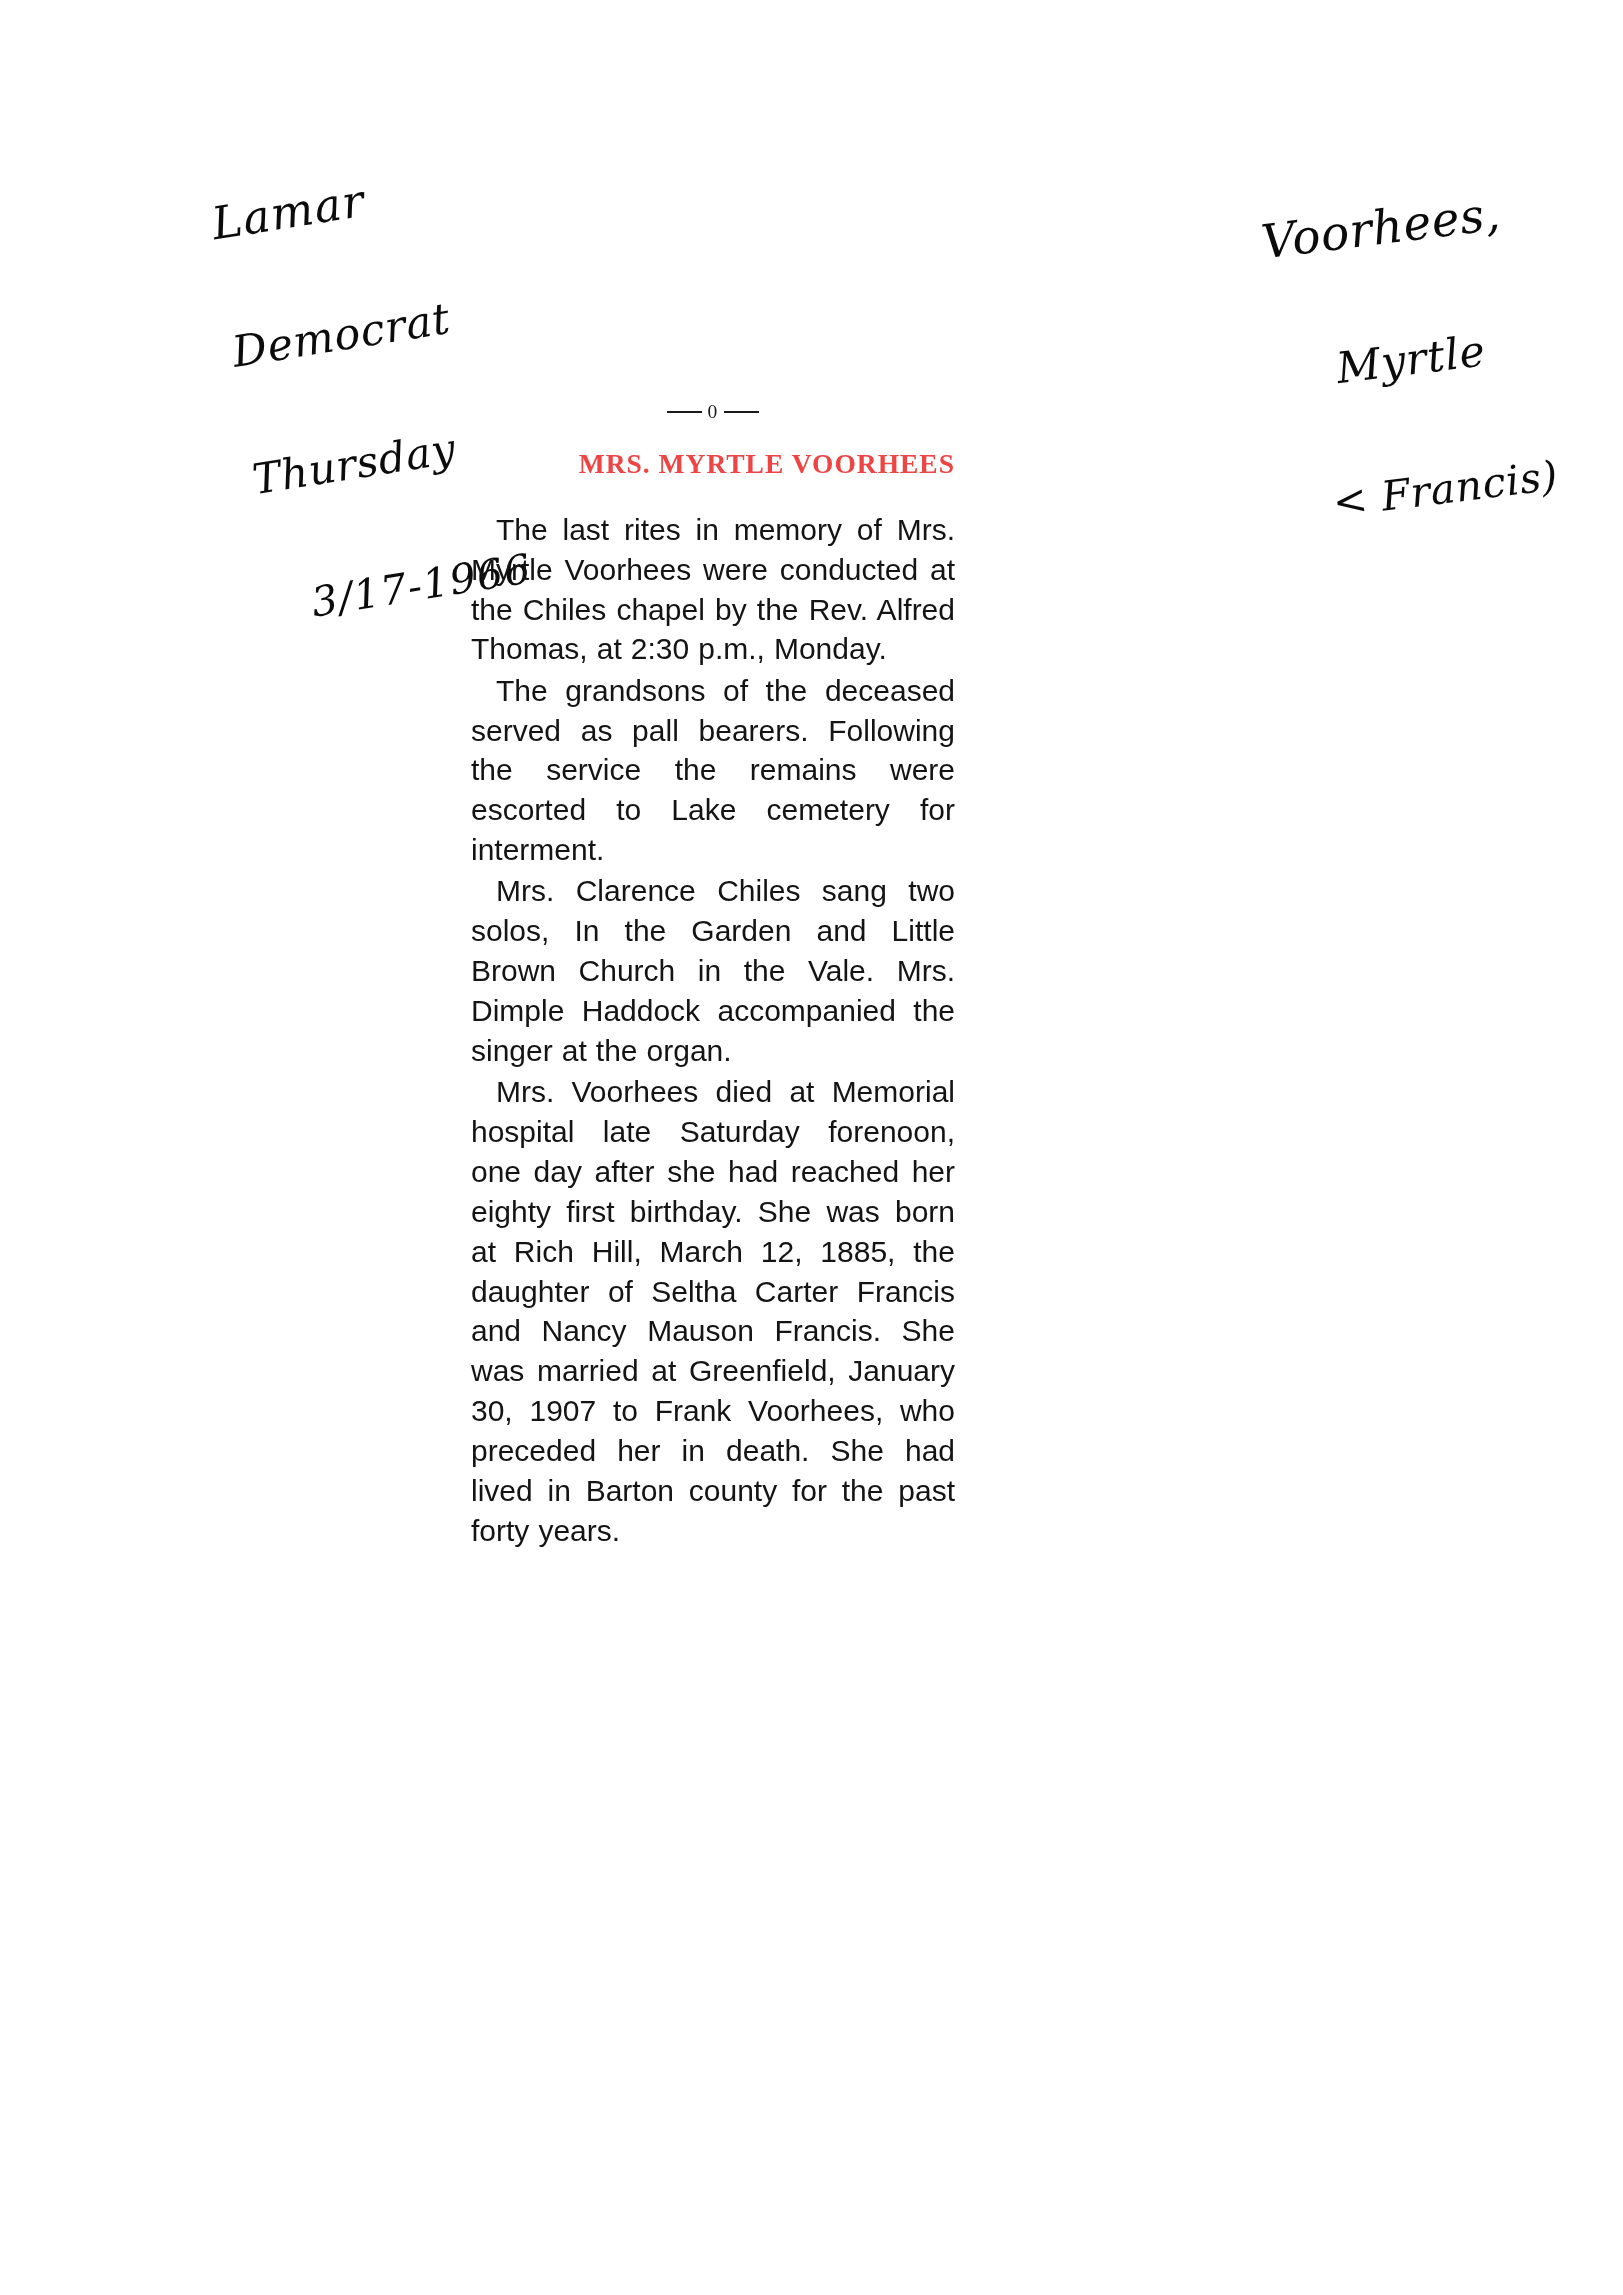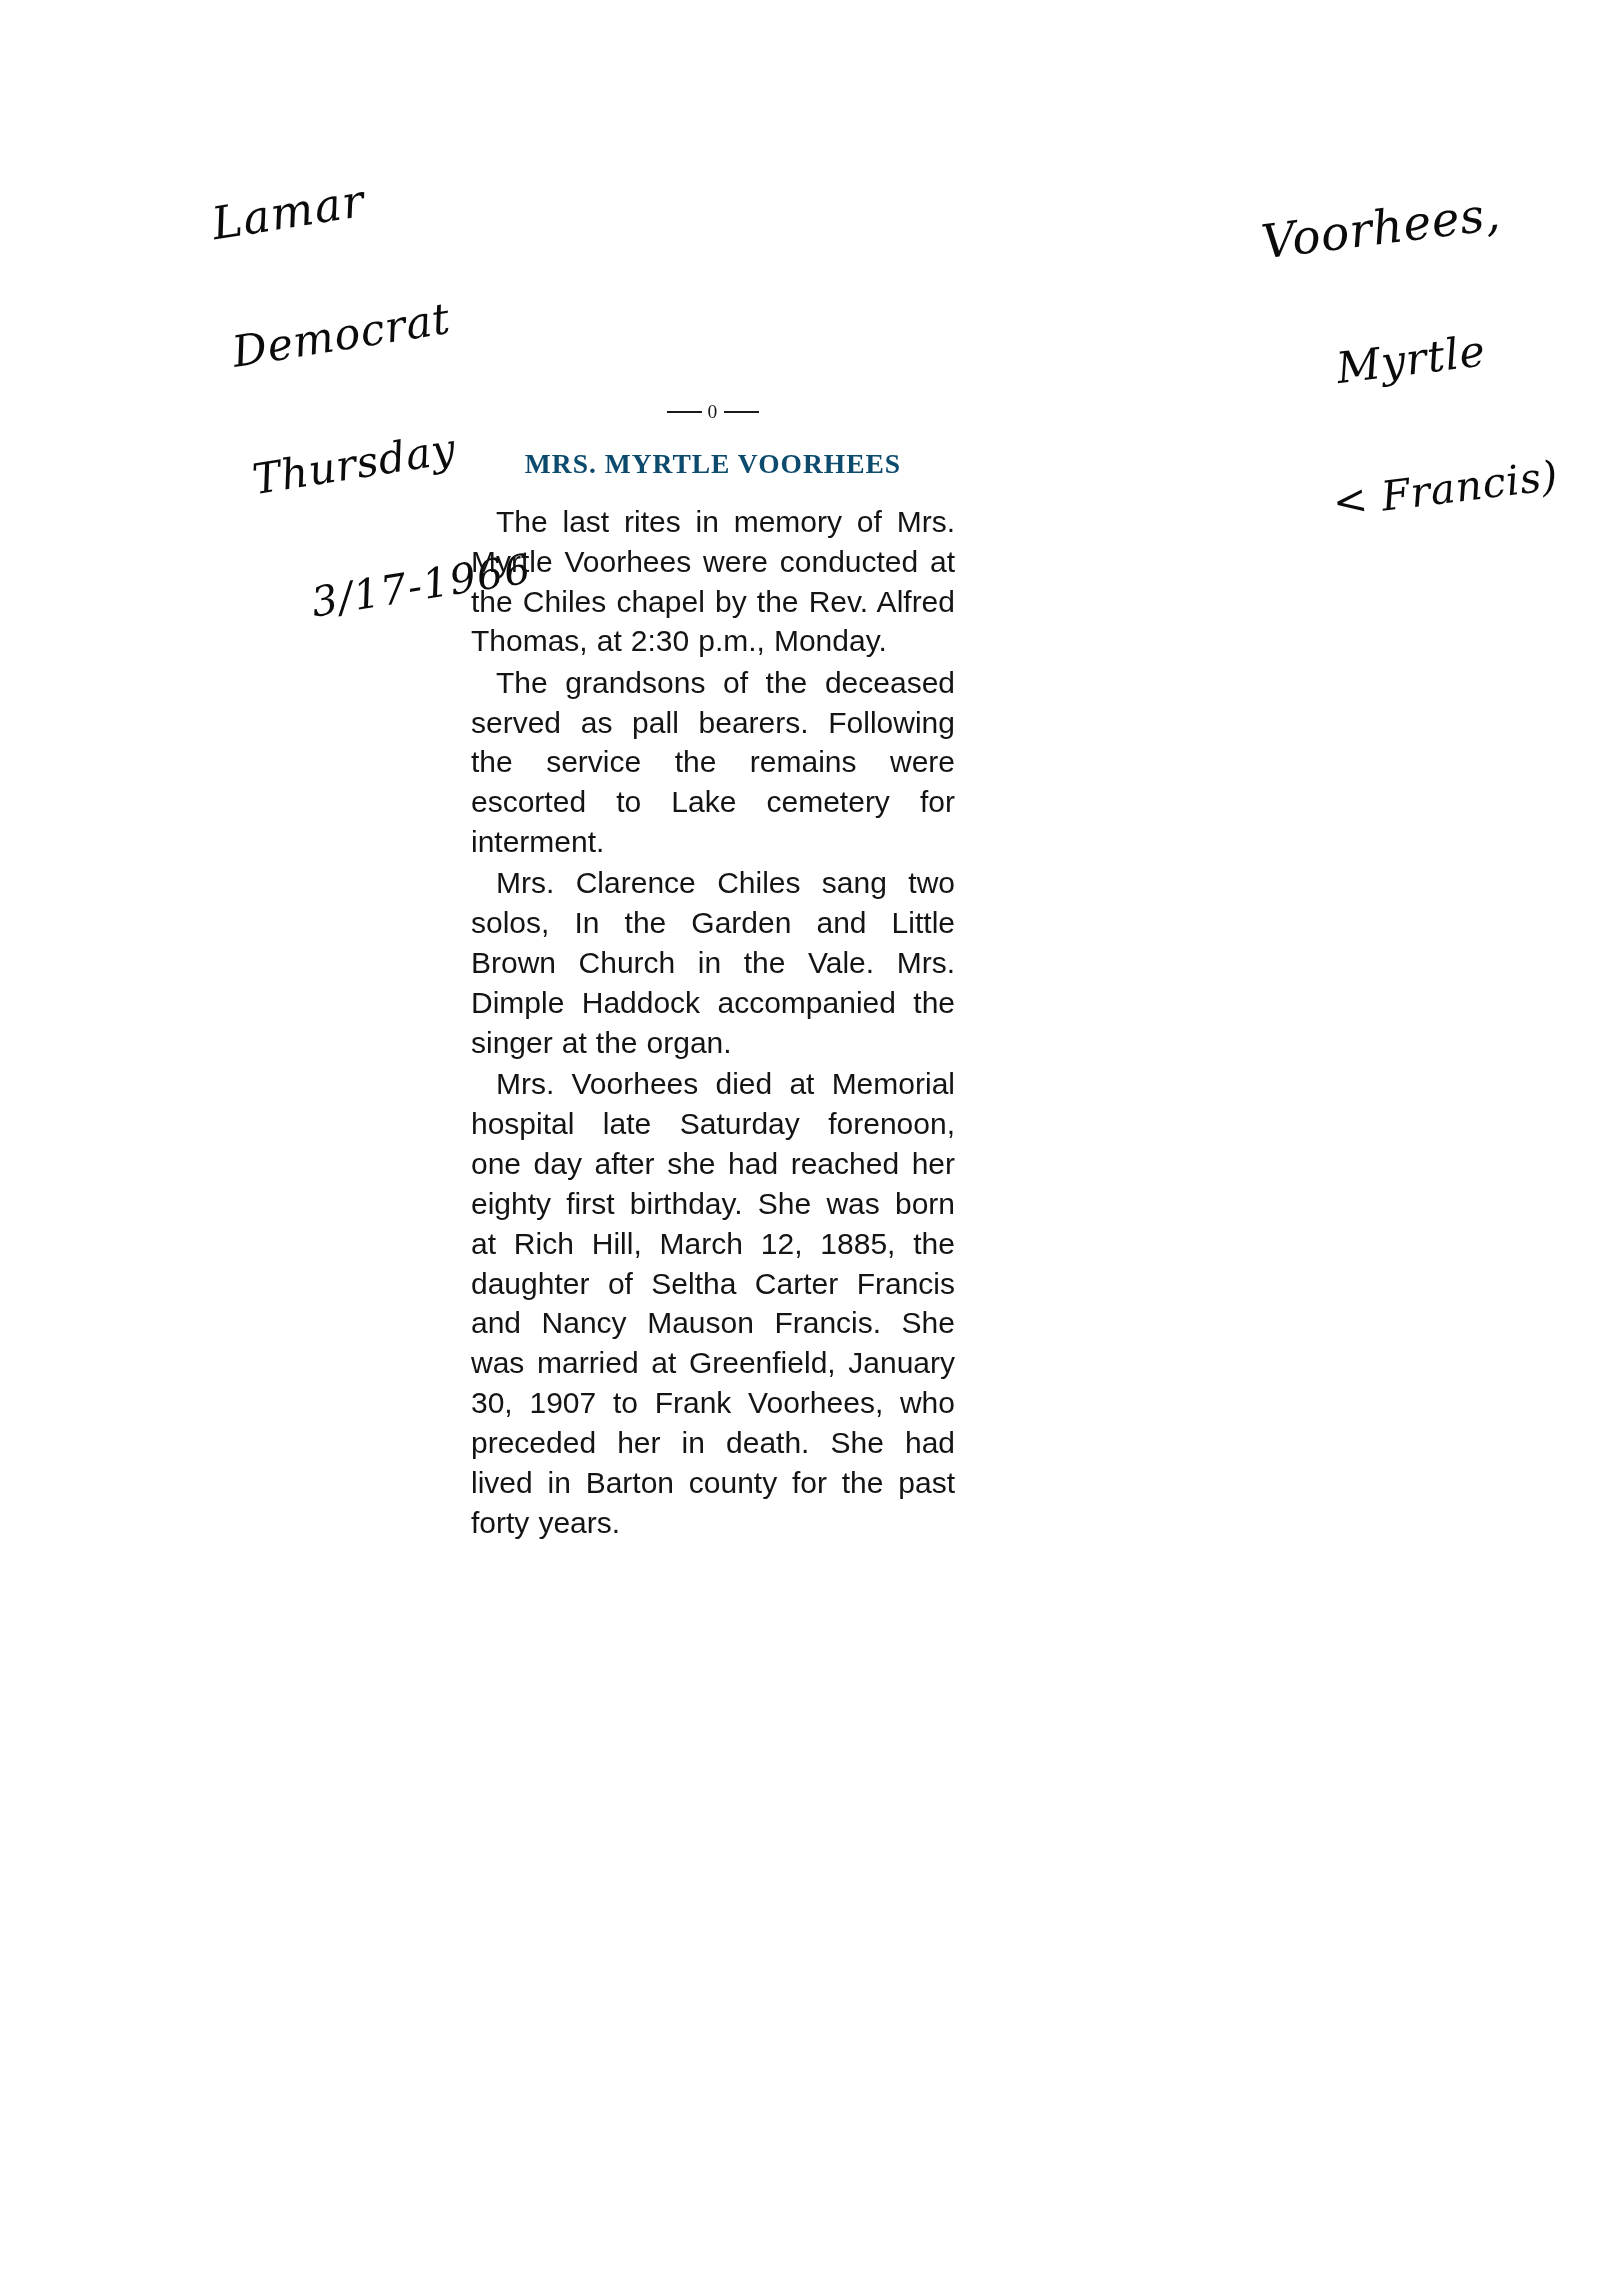--- a/index.html
+++ b/index.html
@@ -76,27 +76,27 @@
     margin: 0 5.2px;
   }
   #divider-ornament .knot {
     display: inline-block;
     vertical-align: middle;
     font-size: 19.6px;
     color: #1a1a1a;
   }
 
   #headline {
-    text-align: center;
+    text-align: right;
     font-family: "Liberation Serif", serif;
     font-weight: bold;
     font-size: 27.5px;
     letter-spacing: 1px;
-    color: #0c4a6e;
-    margin-bottom: 22px;
+    color: #ef4444;
+    margin-bottom: 30px;
   }
 
   .para {
     font-family: Liberation Sans, sans-serif;
     font-size: 30px;
     line-height: 1.33;
     color: #141414;
     text-align: justify;
     text-indent: 25px;
     margin: 0 0 1.3px 0;

